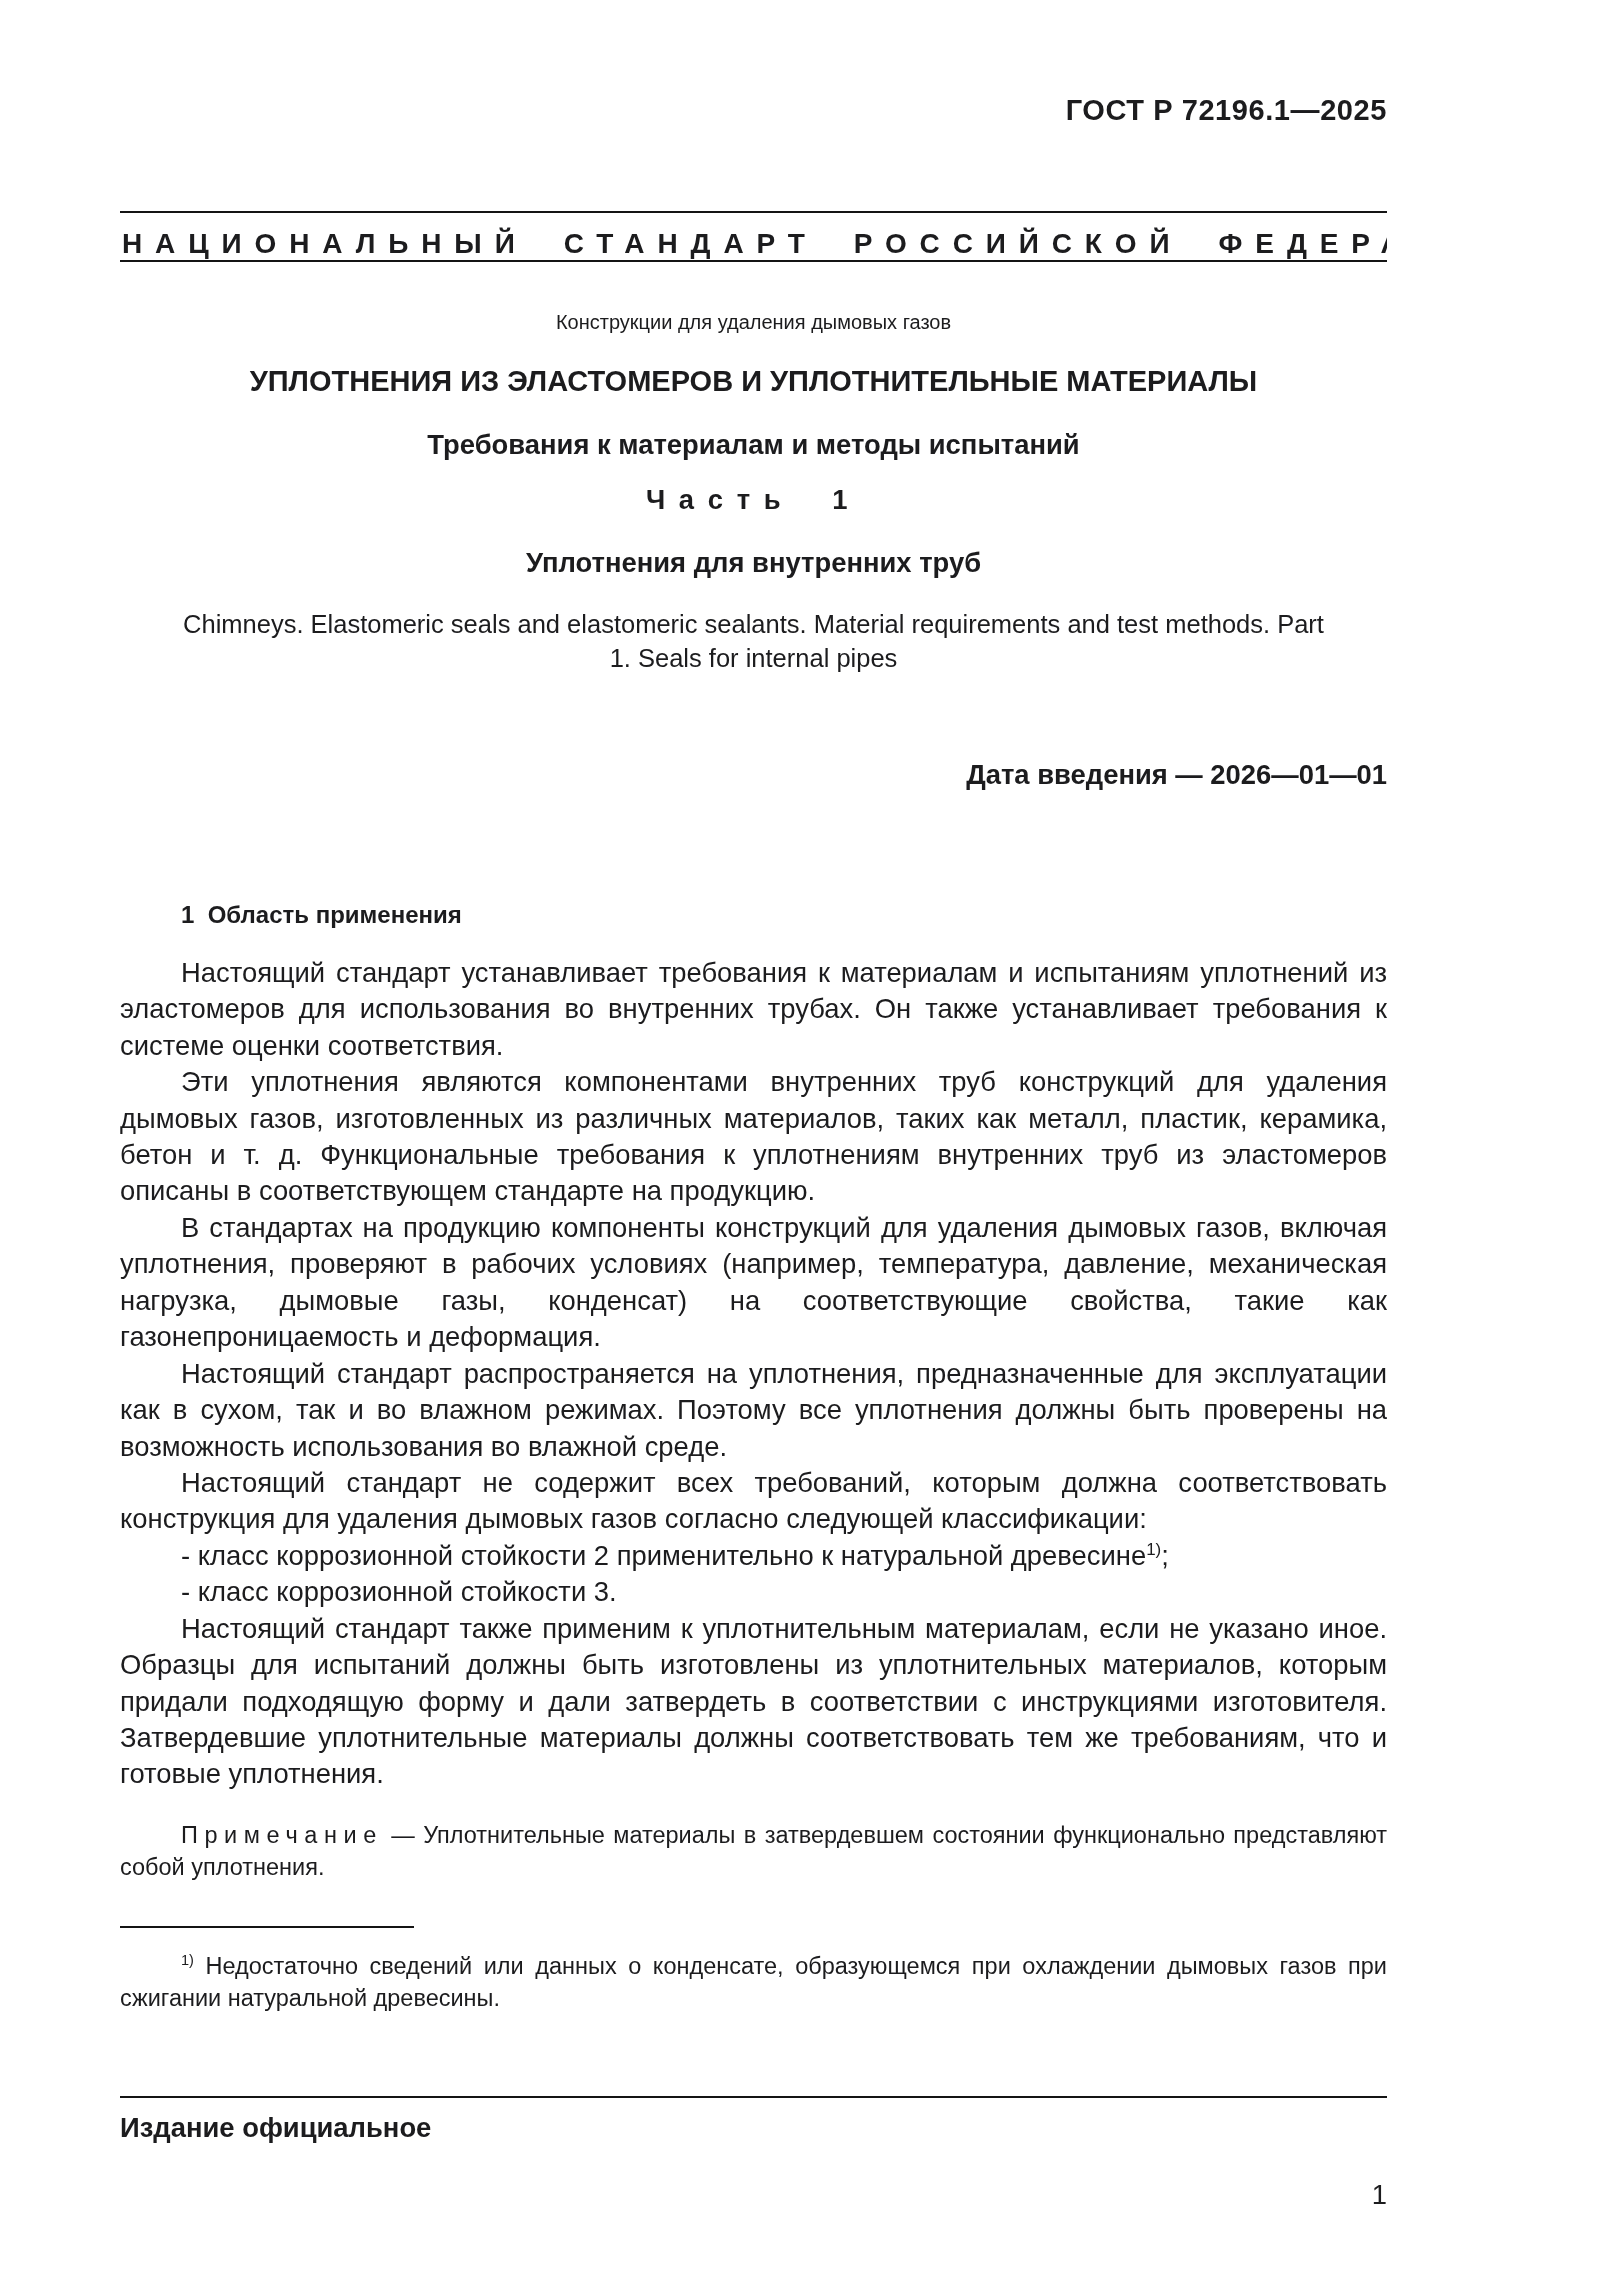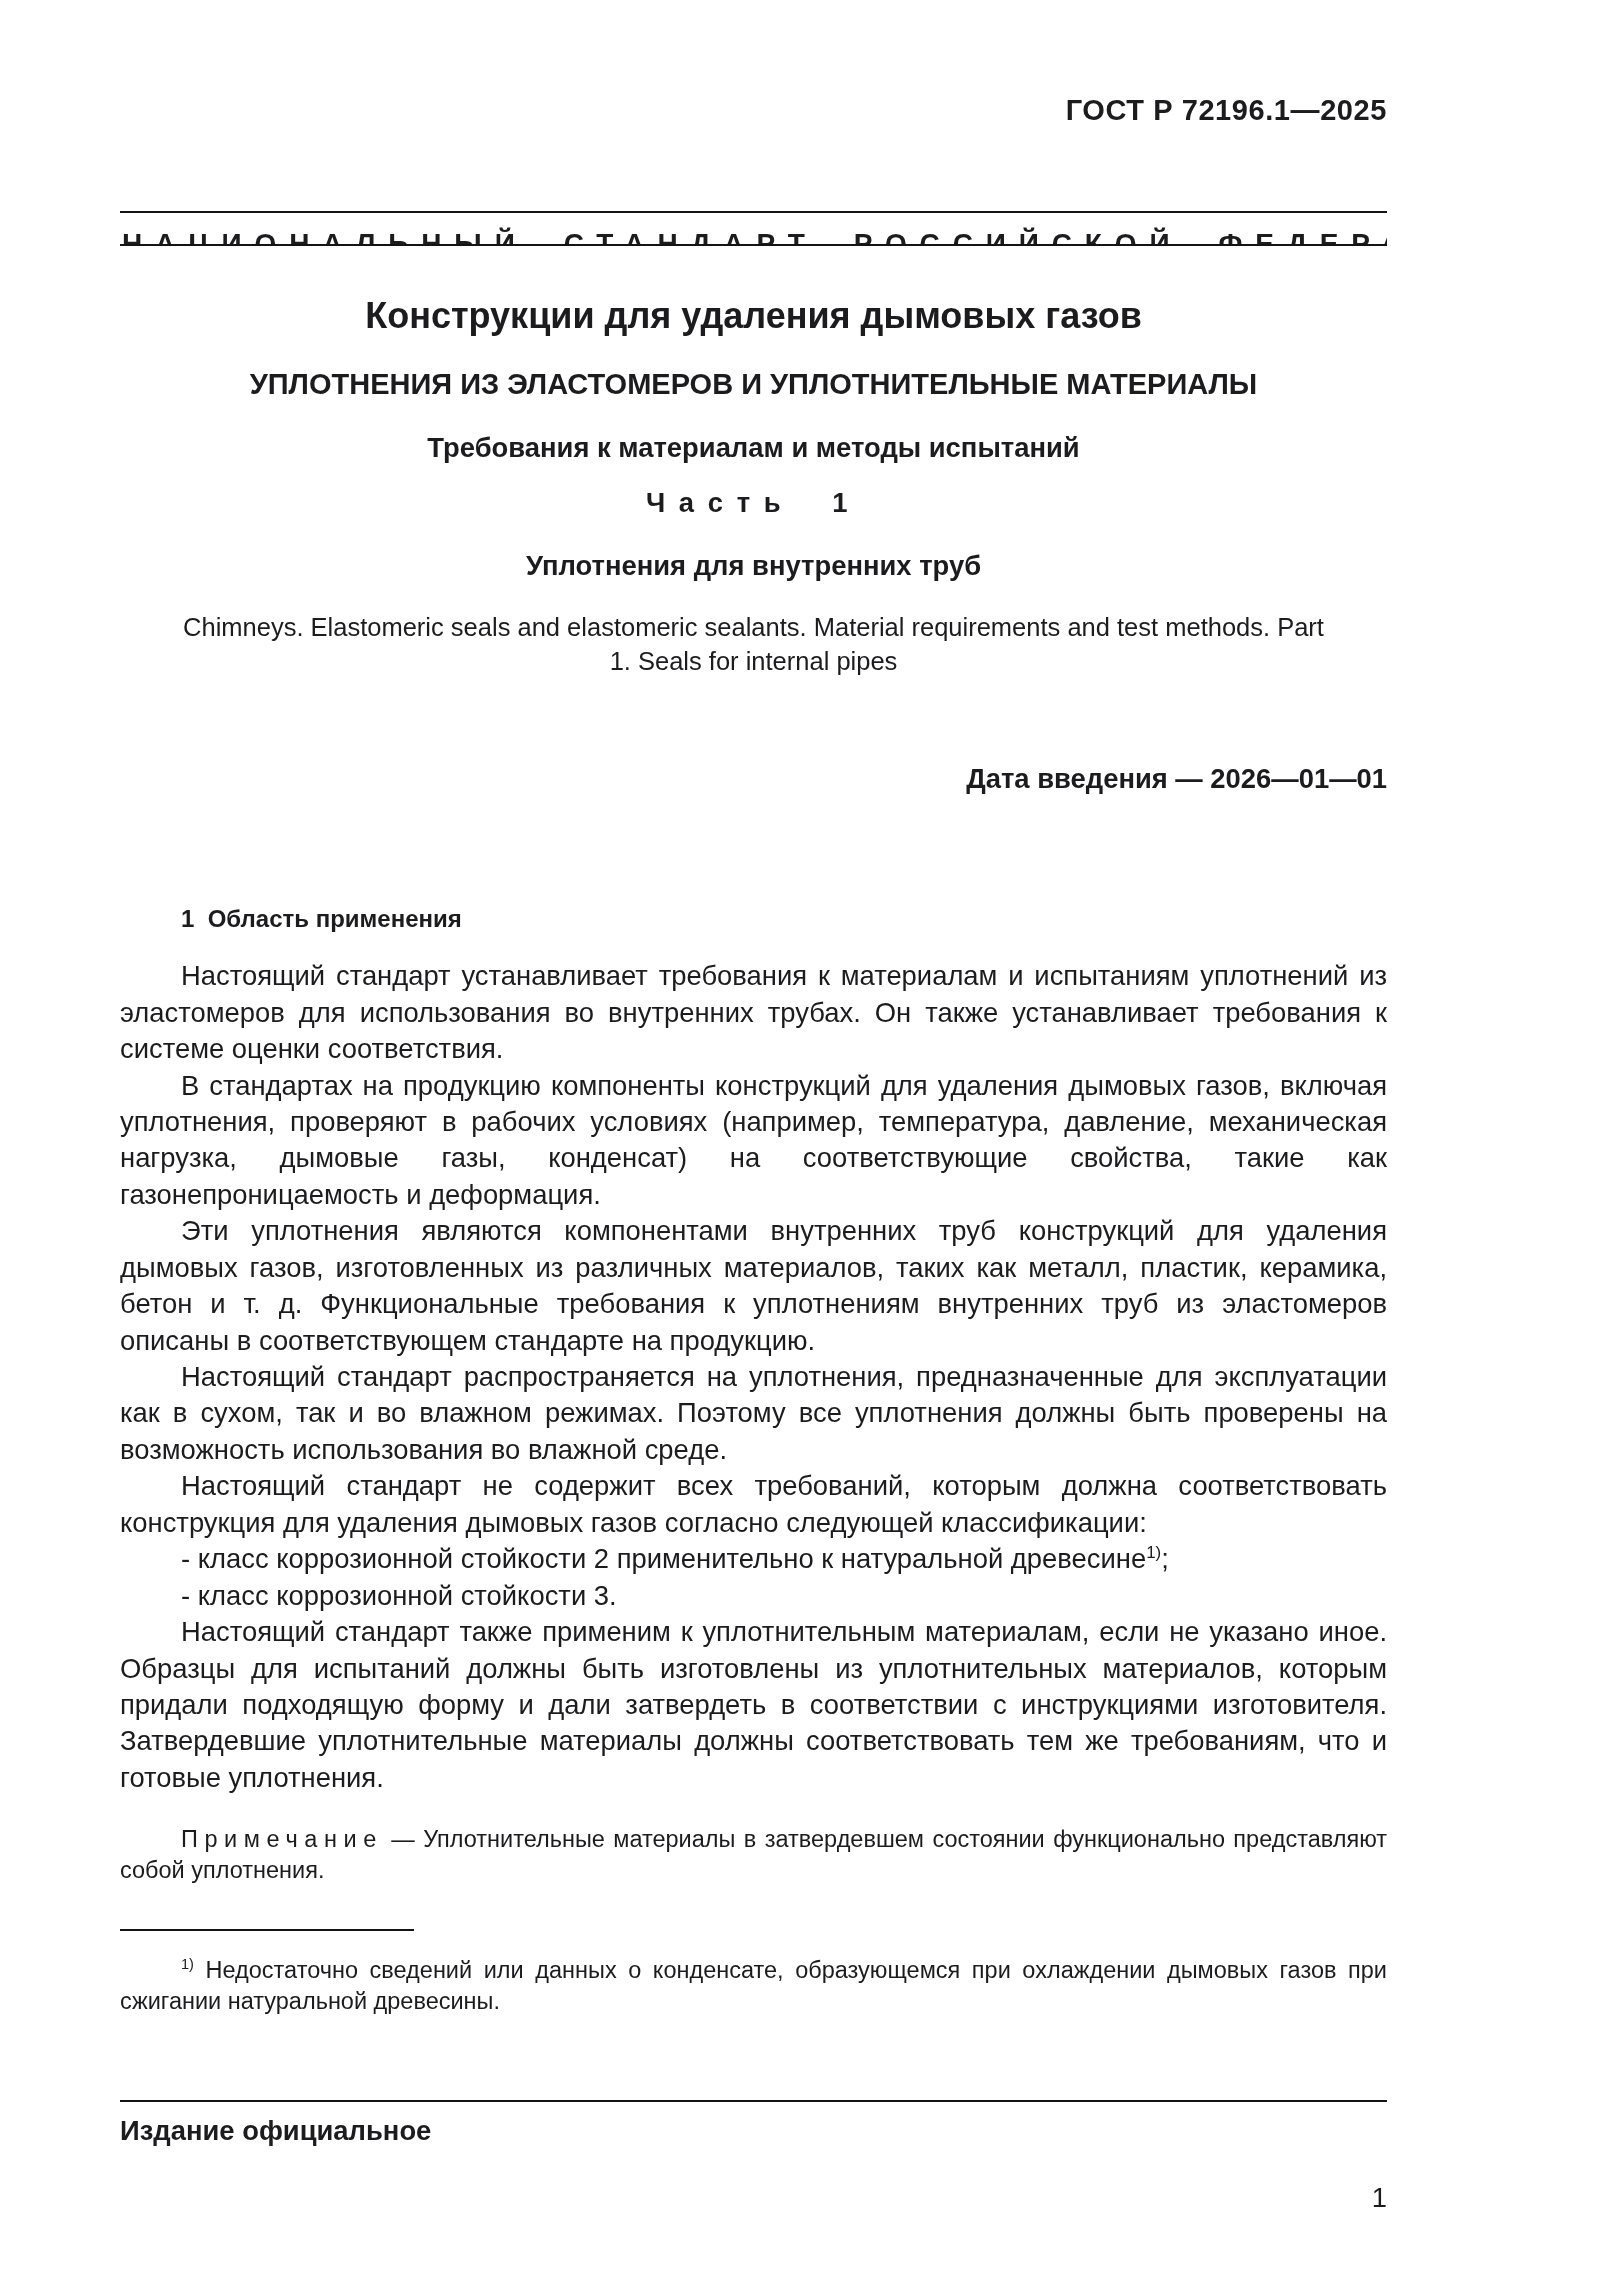--- a/index.html
+++ b/index.html
@@ -32,21 +32,21 @@
     padding: 14.7px 2px 16.7px 2px;
     font-weight: bold;
     font-size: 28px;
     letter-spacing: 0.46em;
     word-spacing: 0.55em;
     white-space: nowrap;
     overflow: hidden;
   }
 
   .titles { text-align: center; }
-  .title-subject   { margin-top: 49px; font-weight: bold; font-size: 36px; }
+  .title-subject   { margin-top: 49px; font-weight: normal; font-size: 20px; }
   .title-main      { margin-top: 31px; font-weight: bold; font-size: 29px; }
   .title-sub       { margin-top: 31px; font-weight: bold; font-size: 27.4px; }
   .title-part      { margin-top: 23px; font-weight: bold; font-size: 27.4px; letter-spacing: 0.5em; word-spacing: 0.6em; }
   .title-part-name { margin-top: 31px; font-weight: bold; font-size: 27.4px; }
 
   .title-english {
     margin: 29px auto 0 auto;
     max-width: 1166px;
     font-size: 25.5px;
     line-height: 1.32;
@@ -150,22 +150,22 @@
   </div>
 
   <hr class="rule-full">
 
   <div class="intro-date">Дата введения — 2026—01—01</div>
 
   <div class="section-heading">1  Область применения</div>
 
   <div class="section-body">
     <p class="body-text">Настоящий стандарт устанавливает требования к материалам и испытаниям уплотнений из эластомеров для использования во внутренних трубах. Он также устанавливает требования к системе оценки соответствия.</p>
+    <p class="body-text">Эти уплотнения являются компонентами внутренних труб конструкций для удаления дымовых газов, изготовленных из различных материалов, таких как металл, пластик, керамика, бетон и т. д. Функциональные требования к уплотнениям внутренних труб из эластомеров описаны в соответствующем стандарте на продукцию.</p>
     <p class="body-text">В стандартах на продукцию компоненты конструкций для удаления дымовых газов, включая уплотнения, проверяют в рабочих условиях (например, температура, давление, механическая нагрузка, дымовые газы, конденсат) на соответствующие свойства, такие как газонепроницаемость и деформация.</p>
-    <p class="body-text">Эти уплотнения являются компонентами внутренних труб конструкций для удаления дымовых газов, изготовленных из различных материалов, таких как металл, пластик, керамика, бетон и т. д. Функциональные требования к уплотнениям внутренних труб из эластомеров описаны в соответствующем стандарте на продукцию.</p>
     <p class="body-text">Настоящий стандарт распространяется на уплотнения, предназначенные для эксплуатации как в сухом, так и во влажном режимах. Поэтому все уплотнения должны быть проверены на возможность использования во влажной среде.</p>
     <p class="body-text">Настоящий стандарт не содержит всех требований, которым должна соответствовать конструкция для удаления дымовых газов согласно следующей классификации:</p>
 
     <p class="body-text"><span>- класс коррозионной стойкости 2 применительно к натуральной древесине</span><sup>1)</sup><span>;</span></p>
     <p class="body-text"><span>- класс коррозионной стойкости 3.</span><sup></sup><span></span></p>
 
     <p class="body-text">Настоящий стандарт также применим к уплотнительным материалам, если не указано иное. Образцы для испытаний должны быть изготовлены из уплотнительных материалов, которым придали подходящую форму и дали затвердеть в соответствии с инструкциями изготовителя. Затвердевшие уплотнительные материалы должны соответствовать тем же требованиям, что и готовые уплотнения.</p>
 
     <p class="note-text"><span class="note-label">Примечание</span><span> — Уплотнительные материалы в затвердевшем состоянии функционально представляют собой уплотнения.</span></p>
   </div>

